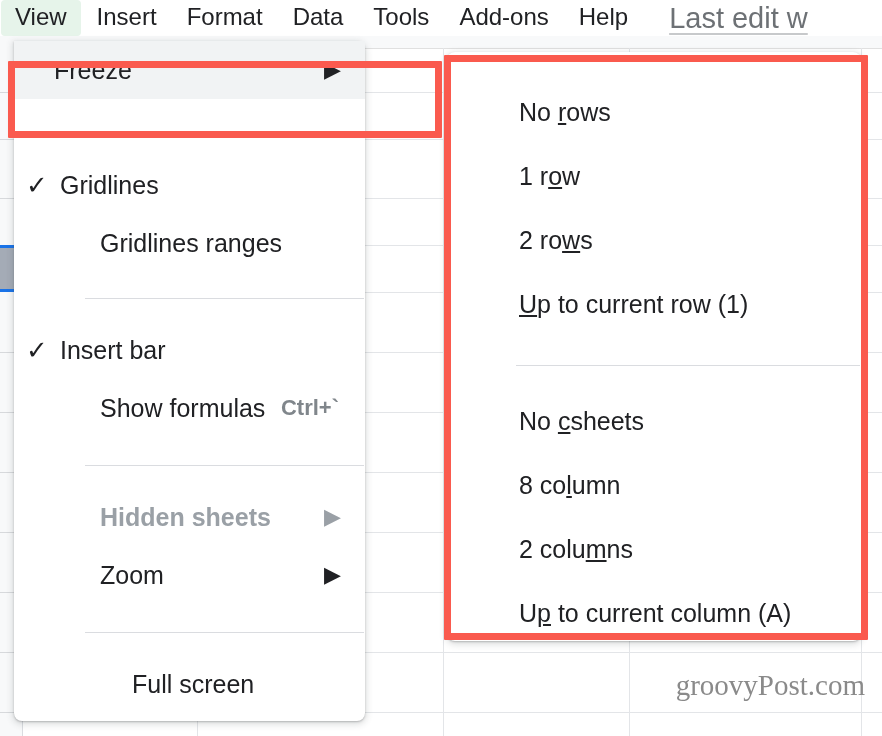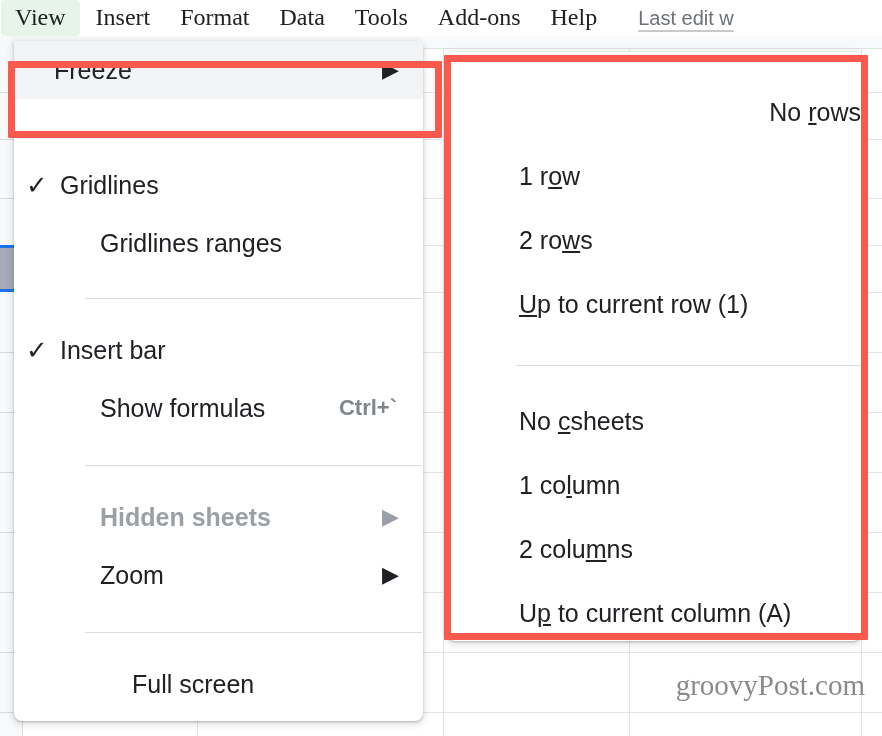--- a/index.html
+++ b/index.html
@@ -70,47 +70,46 @@
     z-index: 5;
   }
   .menu-tab {
     font-size: 24px;
     color: #202124;
     padding: 3px 14px 5px 14px;
     margin: 0 1px;
     border-radius: 4px;
     white-space: nowrap;
     line-height: 28px;
-    font-family: Liberation Serif, serif;
   }
   .menu-tab.active {
     background: #e6f4ea;
   }
   #menubar-spacer { width: 26px; flex: 0 0 26px; }
   #last-edit {
-    font-size: 20px;
+    font-size: 29px;
     color: #6d7175;
     text-decoration: underline;
     text-decoration-color: #c7c9cb;
     text-underline-offset: 5px;
     white-space: nowrap;
     line-height: 28px;
   }
 
   
   .menu-panel {
     position: absolute;
     background: #ffffff;
     border-radius: 0 0 8px 8px;
     box-shadow: 0 2px 6px 2px rgba(60,64,67,.15), 0 1px 2px 0 rgba(60,64,67,.3);
     z-index: 10;
   }
   #view-menu {
     left: 14px; top: 41px;
-    width: 409px; height: 680px;
+    width: 351px; height: 680px;
     border-radius: 0 8px 8px 8px;
   }
   #freeze-submenu {
     left: 447px; top: 52px;
     width: 414px; height: 589px;
     border-radius: 8px;
   }
 
   .menu-item {
     position: relative;
@@ -283,21 +282,21 @@
 
   <div class="menu-sep" style="margin-top:28px;"></div>
 
   <div class="menu-item" style="margin-top:22px; padding-left:70px;margin-left:48px;">
     <span class="label">Full screen</span>
   </div>
 </div>
 
 <div id="freeze-submenu" class="menu-panel">
 
-  <div class="menu-item" style="margin-top:28px;justify-content:flex-end;">
+  <div class="menu-item" style="margin-top:28px;">
     <span class="label">
       <span>No </span><u class="acc">r</u><span>ows</span>
     </span>
   </div>
 
   <div class="menu-item">
     <span class="label">
       <span>1 r</span><u class="acc">o</u><span>w</span>
     </span>
   </div>
@@ -317,21 +316,21 @@
   <div class="menu-sep" style="margin-top:29px;"></div>
 
   <div class="menu-item" style="margin-top:23px;">
     <span class="label">
       <span>No </span><u class="acc">c</u><span>sheets</span>
     </span>
   </div>
 
   <div class="menu-item">
     <span class="label">
-      <span>1 co</span><u class="acc">l</u><span>umn</span>
+      <span>8 co</span><u class="acc">l</u><span>umn</span>
     </span>
   </div>
 
   <div class="menu-item">
     <span class="label">
       <span>2 colu</span><u class="acc">m</u><span>ns</span>
     </span>
   </div>
 
   <div class="menu-item">

